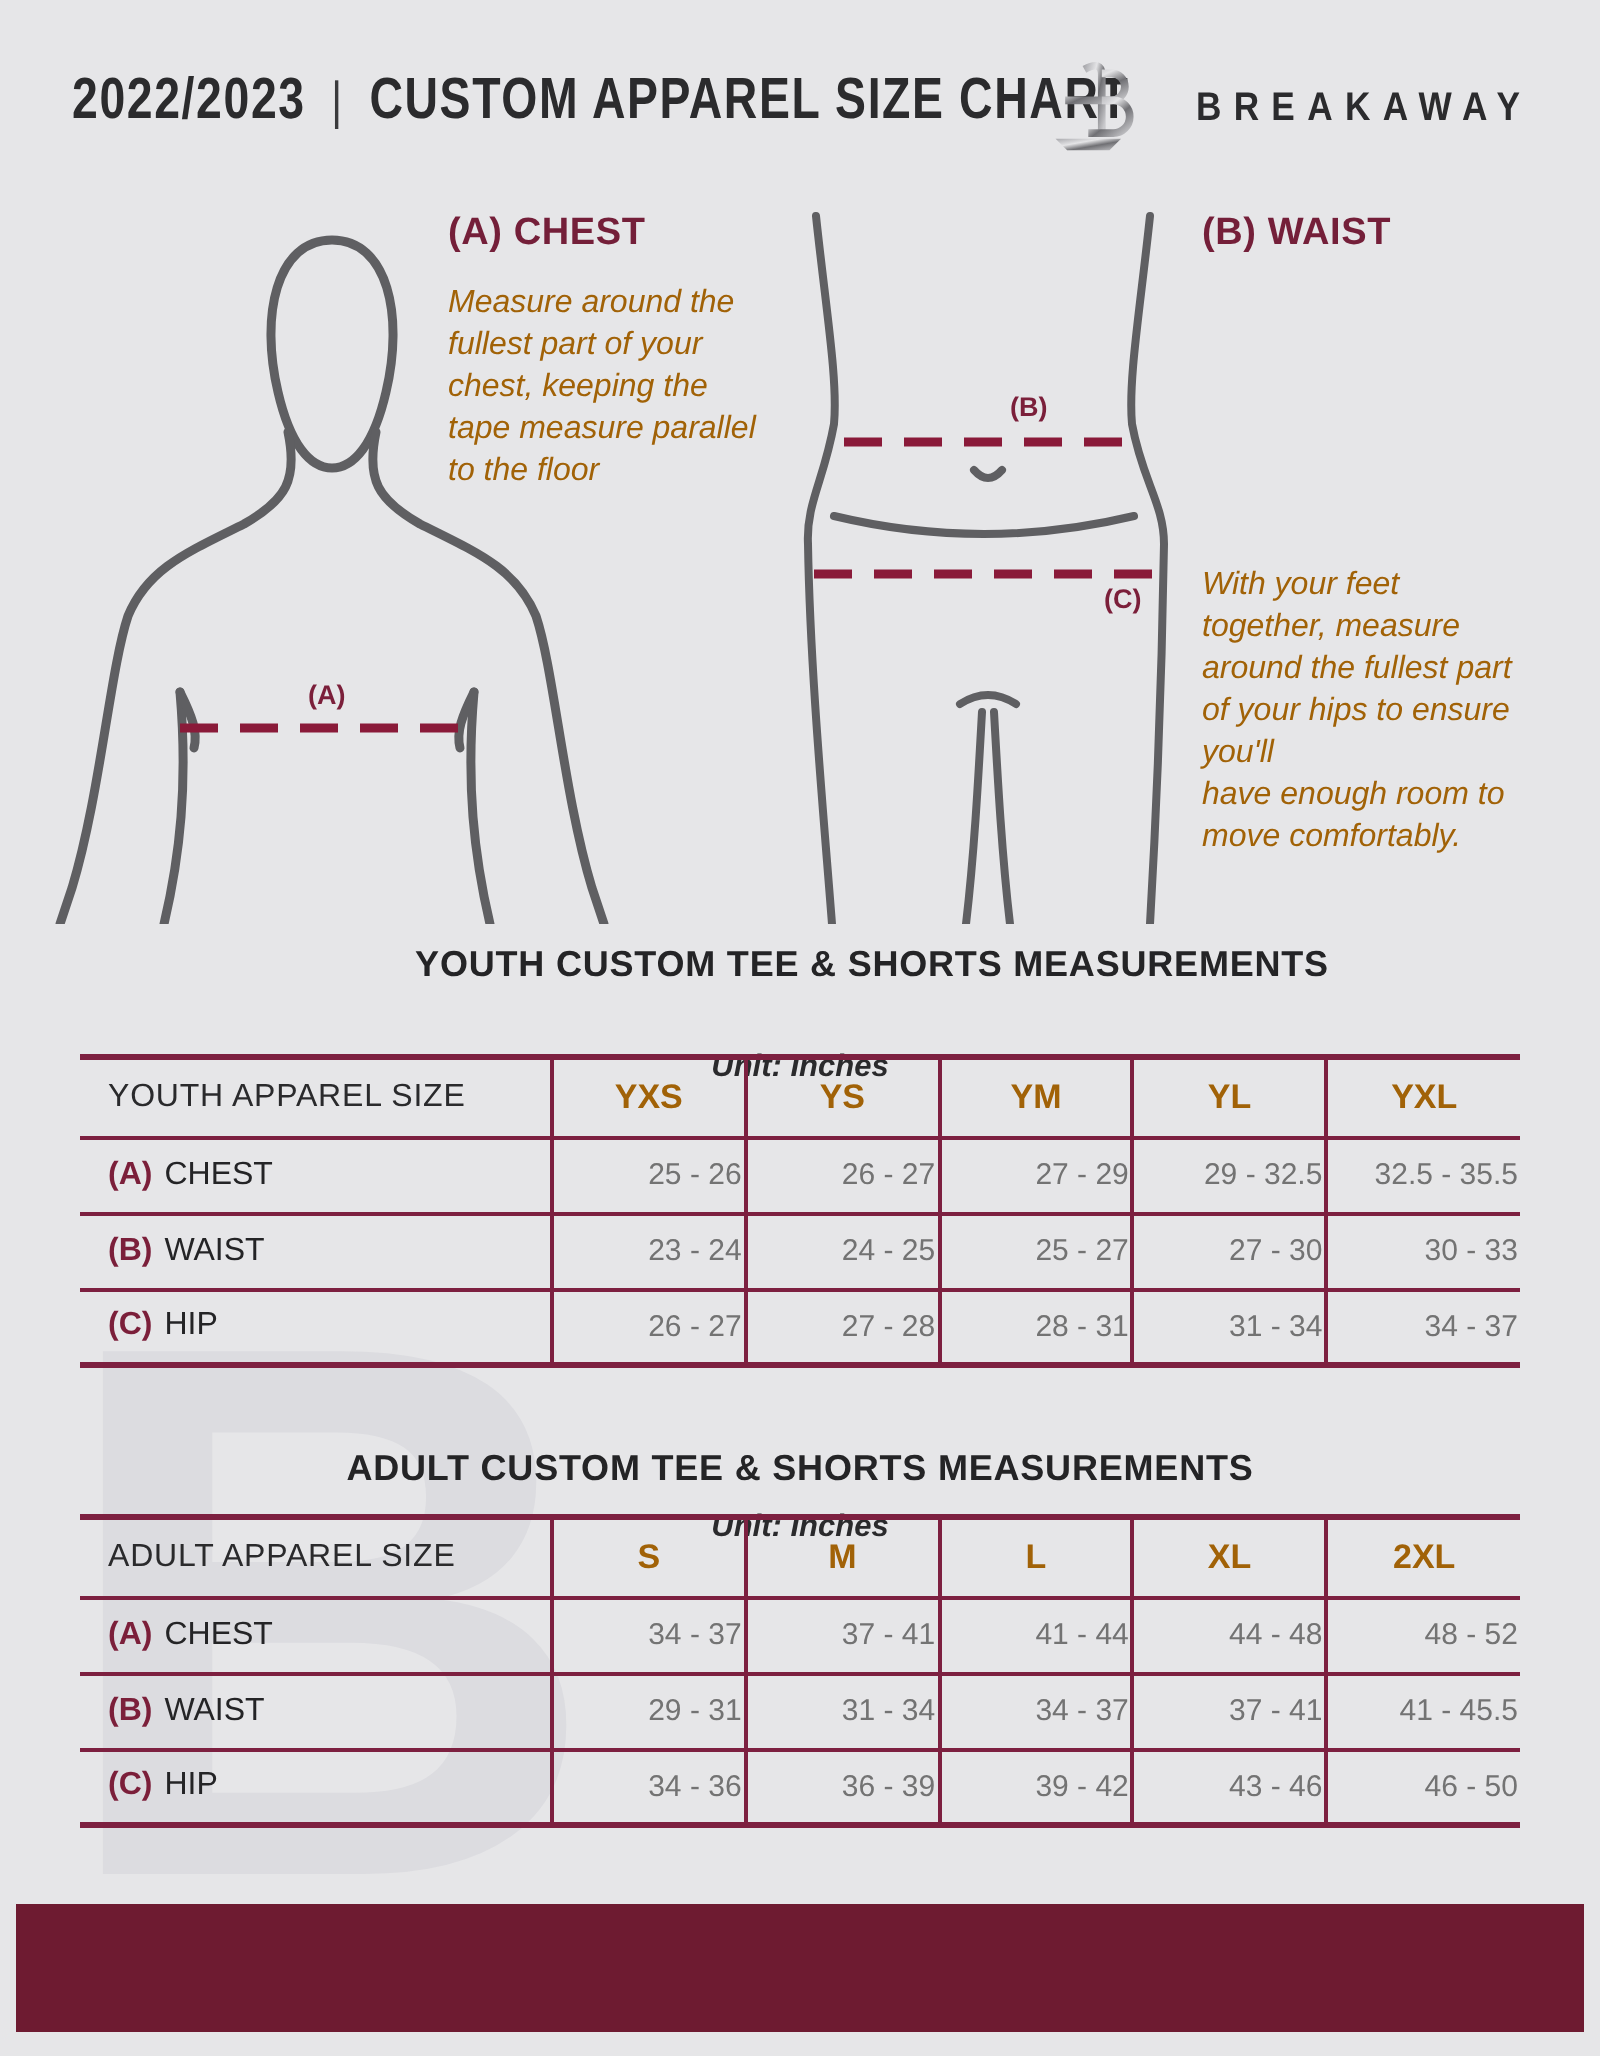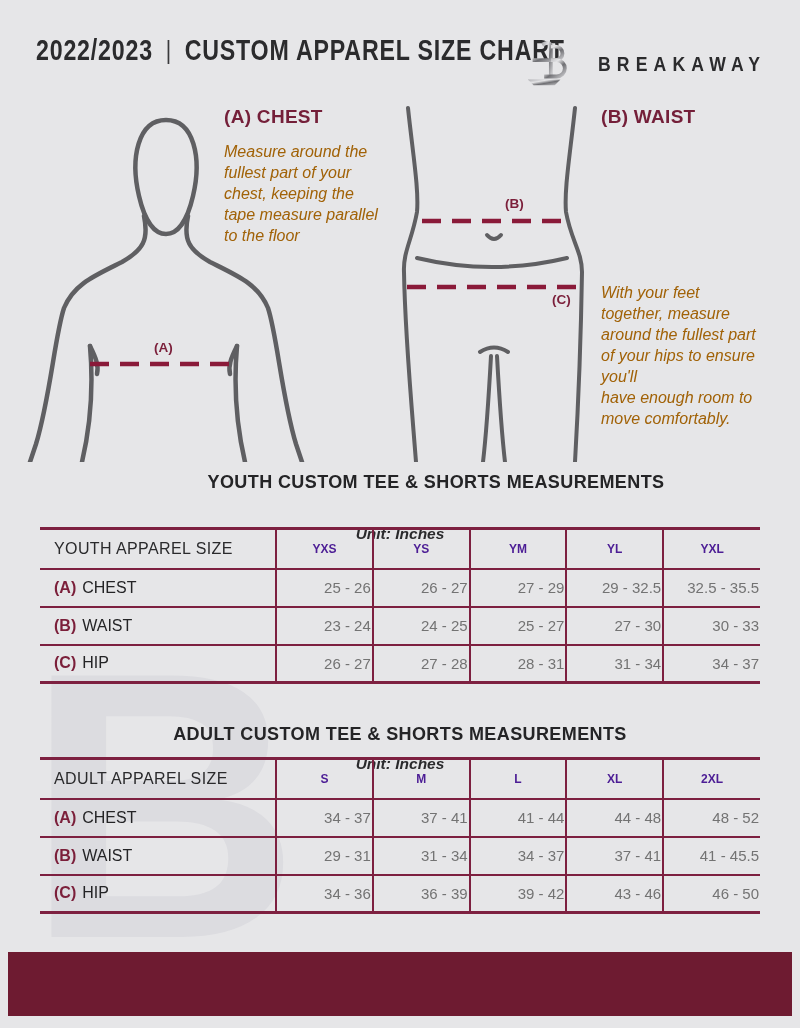--- a/index.html
+++ b/index.html
@@ -9,21 +9,21 @@
     font-family:"Liberation Sans", sans-serif;
   }
   
   .header-title{
     position:absolute;left:36px;top:34px;
     display:flex;align-items:center;gap:16px;white-space:nowrap;
     font-size:29px;font-weight:bold;color:#2b2b2d;letter-spacing:1px;
     transform:scaleX(0.80);transform-origin:left center;
   }
   .header-title .divider{font-weight:400;color:#3a3a3c;font-size:26px;}
-  .brand{position:absolute;right:34px;top:38px;display:flex;align-items:center;}
+  .brand{position:absolute;right:34px;top:28px;display:flex;align-items:center;}
   .brand-name{
     font-size:20px;font-weight:bold;color:#2b2b2d;letter-spacing:7px;
     transform:scaleX(0.88);transform-origin:right center;white-space:nowrap;
   }
   
   .figure{position:absolute;z-index:1;}
   .instr{position:absolute;z-index:1;}
   .instr h3{margin:0 0 13px 0;font-size:19px;font-weight:800;color:#741f39;letter-spacing:.3px;}
   .instr p{margin:0;font-size:16px;font-style:italic;color:#a16207;line-height:21px;white-space:pre-line;}
   #instr-chest{left:224px;top:106px;width:182px;}
@@ -49,21 +49,21 @@
   #youth-table{top:527px;}
   #adult-table{top:757px;}
   .size-table col.c-first{width:236px;}
   .size-table thead tr{height:40px;}
   .size-table tbody tr{height:38px;border-top:2px solid #7d2040;}
   .size-table th + th, .size-table td + td{border-left:2px solid #7d2040;}
   .size-table th.first{
     text-align:left;padding-left:14px;font-weight:400;font-size:16px;
     color:#2a2a2c;letter-spacing:.4px;
   }
-  .size-table th.size{text-align:center;font-size:12px;font-weight:bold;color:#4c1d95;}
+  .size-table th.size{text-align:center;font-size:17px;font-weight:bold;color:#a16207;}
   .size-table td.label{text-align:left;padding-left:14px;font-size:16px;color:#242426;}
   .size-table td.label .pfx{color:#7b1f3a;font-weight:800;margin-right:6px;}
   .size-table td.val{text-align:right;font-size:15px;color:#737373;}
   
   .watermark{
     position:absolute;left:26px;top:616px;z-index:0;
     font-size:380px;font-weight:bold;line-height:1;color:#dcdce0;
     user-select:none;
   }
   .footer{position:absolute;left:8px;top:952px;width:784px;height:64px;

